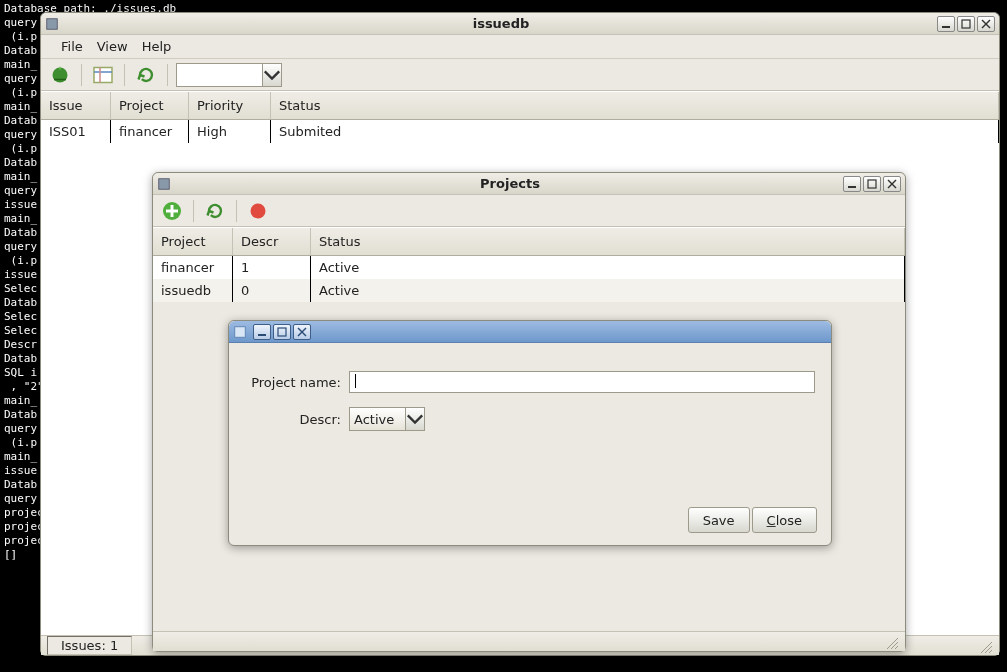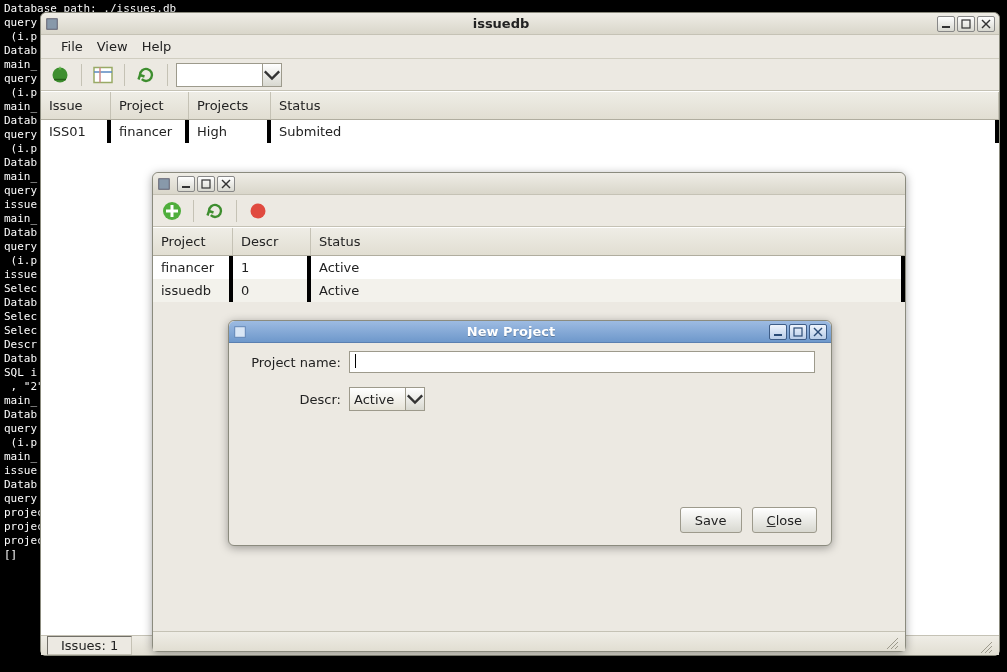--- a/index.html
+++ b/index.html
@@ -23,35 +23,35 @@
   .toolbar { height: 32px; padding: 3px 6px; background: #ece9e2; border-bottom: 1px solid #c5c2b5; display: flex; align-items: center; gap: 4px; }
   .tbtn { width: 26px; height: 24px; border: 1px solid transparent; border-radius: 3px; display: flex; align-items: center; justify-content: center; cursor: pointer; }
   .tsep { width: 1px; height: 22px; background: #c5c2b5; margin: 0 4px; }
   .combo { display: inline-flex; align-items: stretch; border: 1px solid #9d9a8c; height: 24px; }
   .combo .combo-display { min-width: 86px; background: #fff; border-right: 1px solid #9d9a8c; padding: 0 4px; display:flex; align-items:center; }
   .combo .combo-arrow { width: 18px; background: linear-gradient(#fff,#d8d8d0); display:flex; align-items:center; justify-content:center; cursor:pointer; }
 
   .headerrow { display: flex; background: linear-gradient(#efede6,#e1ded2); border-top:1px solid #fff; border-bottom:1px solid #b0ad9f; }
   .hcell { padding: 6px 8px; border-right: 1px solid #c5c2b5; font-weight: normal; }
   .datarow { display: flex; background: #fff; color: #222; }
-  .dcell { padding: 4px 8px; border-right: 4px solid #000000; }
+  .dcell { padding: 4px 8px; border-right: 1px solid #000000; }
   .datarow.alt { background: #f3f2ec; }
 
   .content-area { flex: 1; background: #fff; overflow: hidden; position: relative; }
 
   .statusbar { height: 20px; border-top: 1px solid #c5c2b5; background: linear-gradient(#efede6,#e1ded2); display:flex; align-items:center; padding:0 6px; }
   .status-panel { border: 1px inset #c5c2b5; padding: 1px 13px; background: #ece9e2; }
   .grip { margin-left:auto; width:16px;height:16px; }
   .grip svg{width:16px;height:16px;}
 
-  .form-body { padding: 8px 16px; flex:1; }
+  .form-body { padding: 28px 16px; flex:1; }
   .form-row { display:flex; align-items:center; gap:8px; margin-bottom:14px; }
   .form-row label { width: 96px; text-align:right; }
   .text-input { flex:1; height:22px; border:1px solid #9d9a8c; background:#fff; padding:0 4px; }
-  .button-row { position:absolute; right:14px; bottom:12px; display:flex; gap:10px;margin-top:16px; }
+  .button-row { position:absolute; right:14px; bottom:12px; display:flex; gap:2px;margin-top:16px; }
   .btn { height:26px; padding:0 14px; border:1px solid #9d9a8c; background:linear-gradient(#fff,#d8d8d0); border-radius:3px; cursor:pointer; display:flex; align-items:center; }
 
   .caret-line { display:inline-block; width:1px; height:14px; background:#000; vertical-align:middle; margin-left:1px;}
 </style>
 </head>
 <body>
 
 <div class="terminal-bg">Database path: ./issues.db
 query
  (i.p
@@ -157,21 +157,21 @@
           <svg viewBox="0 0 10 10">
             <path d="M1 3 L5 7 L9 3" fill="none" stroke="#333" stroke-width="1.3"></path>
           </svg>
         </div>
     </div>
   </div>
 
   <div class="headerrow">
     <div class="hcell" style="width:70px">Issue</div>
     <div class="hcell" style="width:78px">Project</div>
-    <div class="hcell" style="width:82px">Projects</div>
+    <div class="hcell" style="width:82px">Priority</div>
     <div class="hcell" style="flex:1">Status</div>
   </div>
 
   <div class="content-area">
     <div class="datarow">
       <div class="dcell" style="width:70px">ISS01</div>
       <div class="dcell" style="width:78px">financer</div>
       <div class="dcell" style="width:82px">High</div>
       <div class="dcell" style="flex:1">Submited</div>
     </div>
@@ -191,20 +191,21 @@
   </div>
 </div>
 
 <div class="win" style="left:152px; top:172px; width:754px; height:480px;">
   <div class="titlebar">
     <span class="tb-ico">
       <svg viewBox="0 0 16 16">
           <rect x="2" y="2" width="12" height="12" fill="#89a" stroke="#556"></rect>
         </svg>
     </span>
+    <span class="title">Projects</span>
     <div class="wbtns">
       <div class="wbtn">
           <svg viewBox="0 0 10 10">
             <line x1="1" y1="8" x2="9" y2="8" stroke="#333" stroke-width="2"></line>
           </svg>
         </div>
       <div class="wbtn">
           <svg viewBox="0 0 10 10">
             <rect x="1" y="1" width="8" height="8" fill="none" stroke="#333" stroke-width="1.2"></rect>
           </svg>
@@ -272,21 +273,20 @@
   </div>
 </div>
 
 <div class="win" style="left:228px; top:320px; width:604px; height:226px;">
   <div class="titlebar active">
     <span class="tb-ico">
       <svg viewBox="0 0 16 16">
           <rect x="2" y="2" width="12" height="12" fill="#d9e6f5" stroke="#5a7fb0"></rect>
         </svg>
     </span>
-    <span class="title">New Project</span>
     <div class="wbtns">
       <div class="wbtn">
           <svg viewBox="0 0 10 10">
             <line x1="1" y1="8" x2="9" y2="8" stroke="#2a4b76" stroke-width="2"></line>
           </svg>
         </div>
       <div class="wbtn">
           <svg viewBox="0 0 10 10">
             <rect x="1" y="1" width="8" height="8" fill="none" stroke="#2a4b76" stroke-width="1.2"></rect>
           </svg>

